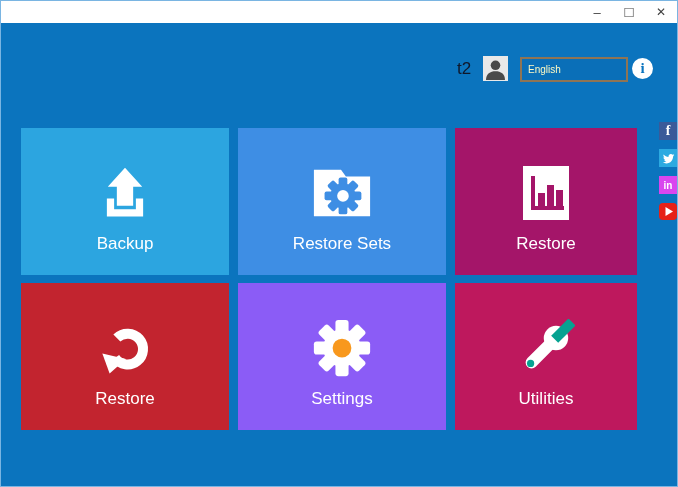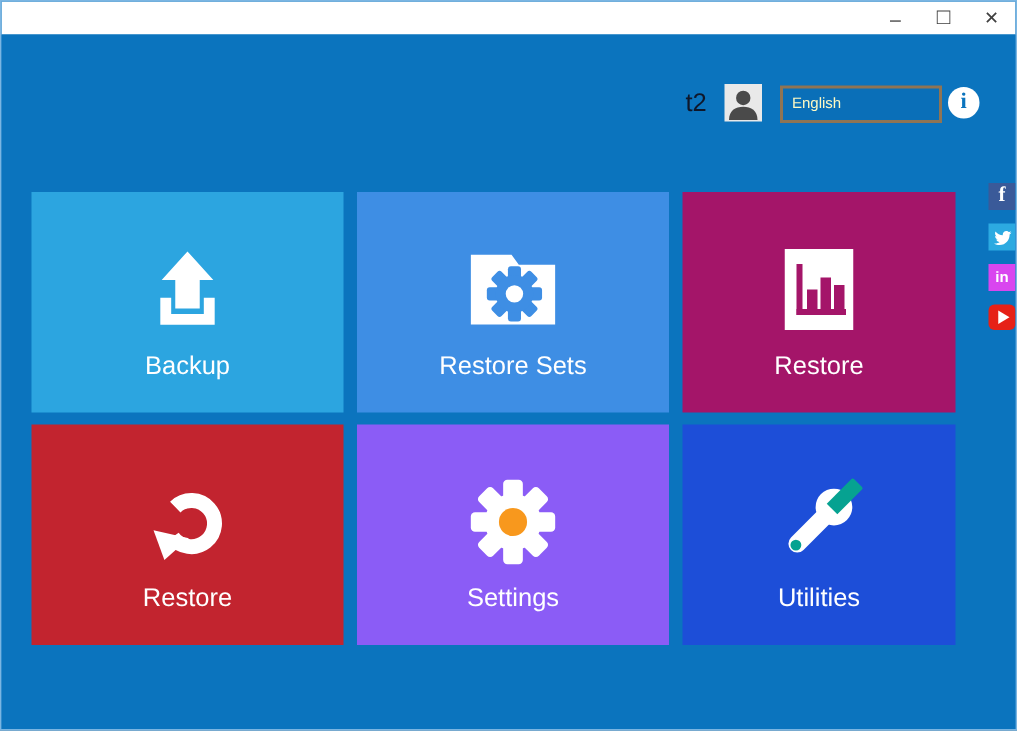--- a/index.html
+++ b/index.html
@@ -130,21 +130,21 @@
               <rect x="-7" y="-30" width="14" height="60" rx="3" transform="rotate(90)"></rect>
               <rect x="-7" y="-30" width="14" height="60" rx="3" transform="rotate(135)"></rect>
               <circle r="20"></circle>
             </g>
             <circle cx="32" cy="32" r="10" fill="#f8981d"></circle>
           </svg>
         </span>
         <span class="tile-label">Settings</span>
       </div>
 
-      <div class="tile" style="background-color: #1d4ed8;">
+      <div class="tile" style="background-color: #be185d;">
         <span class="icn">
           <svg width="58" height="58" viewBox="0 0 64 64">
             <line x1="16" y1="48" x2="36" y2="28" stroke="#fff" stroke-width="13" stroke-linecap="round"></line>
             <circle cx="43" cy="21" r="13.5" fill="#fff"></circle>
             <rect x="37.5" y="-4" width="11" height="27" fill="#06a291" transform="rotate(45 43 21)"></rect>
             <circle cx="15" cy="49" r="4" fill="#06a291"></circle>
           </svg>
         </span>
         <span class="tile-label">Utilities</span>
       </div>

